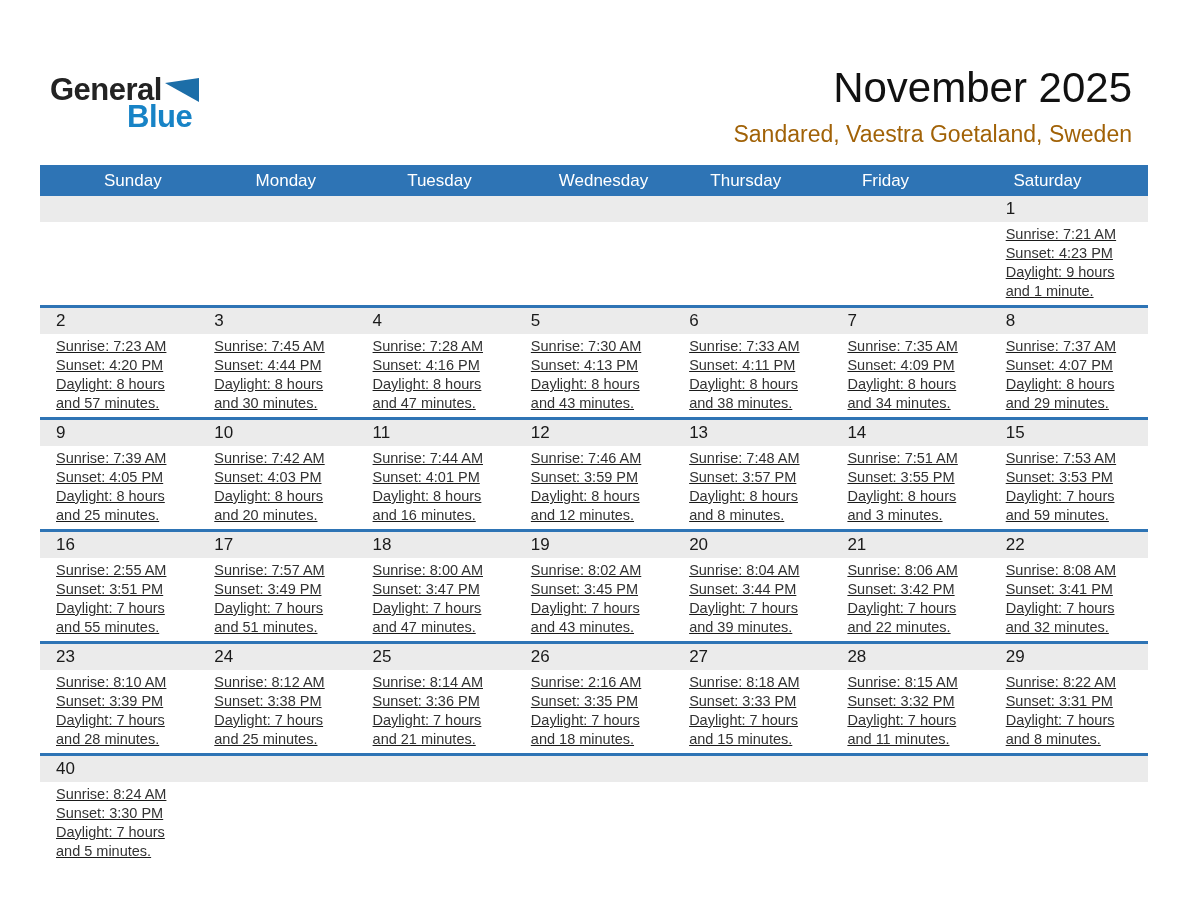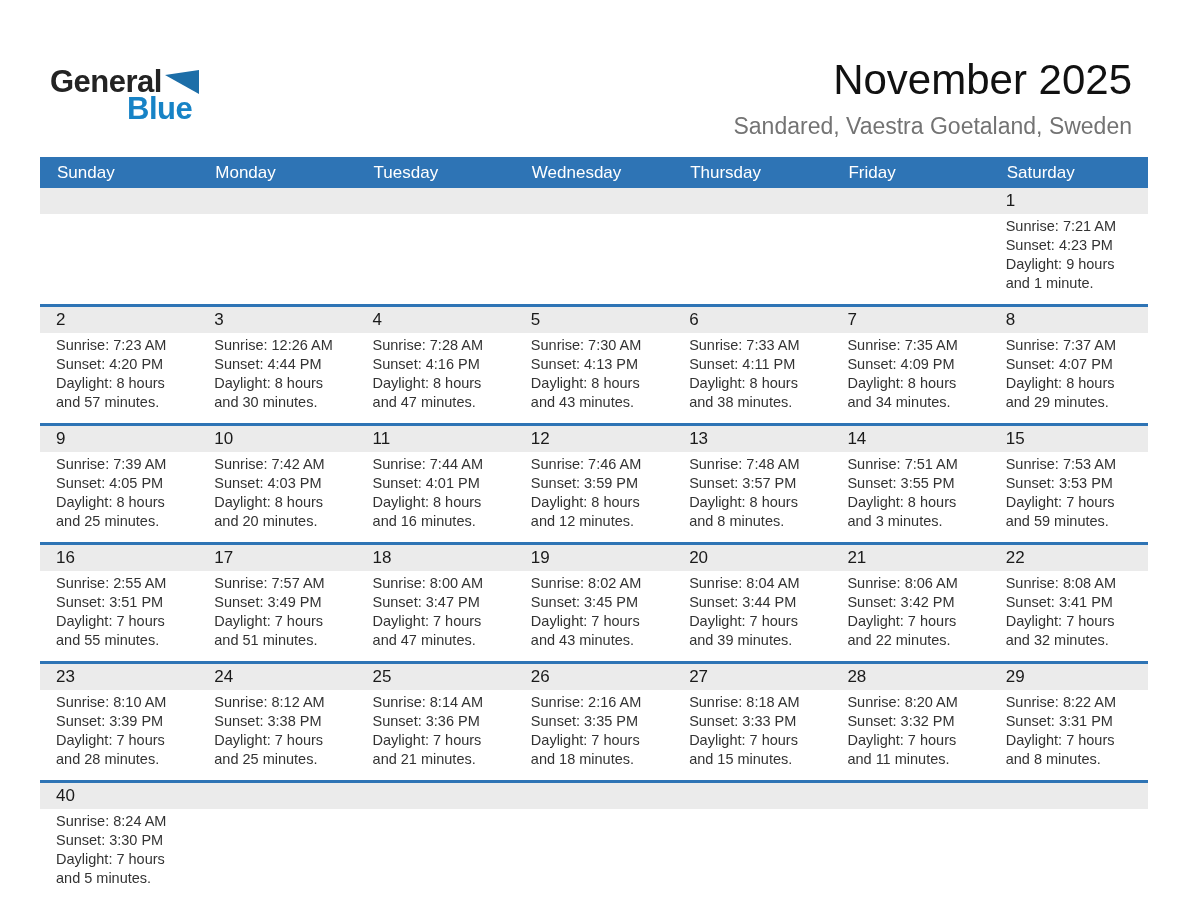--- a/index.html
+++ b/index.html
@@ -13,38 +13,38 @@
   }
   *{box-sizing:border-box;}
   html,body{margin:0;padding:0;}
   body{
     width:1188px;height:918px;overflow:hidden;background:#ffffff;
     font-family:"Liberation Sans", sans-serif;color:var(--text-dark);
   }
   .page{position:relative;width:1108px;margin:0 40px;}
 
   
-  .top{position:relative;height:157px;}
+  .top{position:relative;height:157px;margin-top:8px;}
   .logo{position:absolute;left:10px;top:66px;line-height:1;}
   .logo-line1{display:flex;align-items:flex-end;font-size:31px;font-weight:bold;color:#232323;letter-spacing:-0.5px;}
   .logo-triangle{margin-left:3px;margin-bottom:3px;}
   .logo-line2{font-size:31px;font-weight:bold;color:var(--logo-blue);margin-top:-4px;margin-left:77px;letter-spacing:-0.5px;}
   .title-block{position:absolute;right:16px;top:56px;text-align:right;}
   .page-title{margin:0;font-size:42px;font-weight:normal;line-height:1.15;color:#111111;}
-  .page-subtitle{margin:9px 0 0 0;font-size:23px;font-weight:normal;color:#737373;}
+  .page-subtitle{margin:9px 0 0 0;font-size:23px;font-weight:normal;color:#a16207;}
 
   
   .calendar{width:100%;}
-  .weekday-row{display:flex;background:var(--header-blue);height:31px;align-items:center;}
+  .weekday-row{display:flex;background:var(--header-blue);height:31px;align-items:center;padding-left:47px;}
   .weekday-cell{flex:1;color:#ffffff;font-size:17px;padding-left:17px;white-space:nowrap;}
   .week{display:flex;border-bottom:3px solid var(--separator-blue);background:#ffffff;}
   .week:last-child{border-bottom:none;}
   .day-col{flex:1;min-width:0;}
   .num-band{height:26px;line-height:26px;background:var(--band-gray);font-size:17px;color:#1a1a1a;padding-left:16px;}
-  .day-content{padding:3px 4px 11px 16px;min-height:79px;}
+  .day-content{padding:3px 4px 4px 16px;min-height:79px;text-decoration:underline;}
   .line{font-size:14.5px;line-height:19px;color:var(--cell-text);white-space:nowrap;}
 </style>
 </head>
 <body>
 
 <div class="page">
 
   <div class="top">
     <div class="logo">
       <div class="logo-line1">
@@ -113,21 +113,21 @@
             <div class="day-content">
               <div class="line">Sunrise: 7:23 AM</div>
               <div class="line">Sunset: 4:20 PM</div>
               <div class="line">Daylight: 8 hours</div>
               <div class="line">and 57 minutes.</div>
             </div>
           </div>
           <div class="day-col">
             <div class="num-band">3</div>
             <div class="day-content">
-              <div class="line">Sunrise: 12:26 AM</div>
+              <div class="line">Sunrise: 7:45 AM</div>
               <div class="line">Sunset: 4:44 PM</div>
               <div class="line">Daylight: 8 hours</div>
               <div class="line">and 30 minutes.</div>
             </div>
           </div>
           <div class="day-col">
             <div class="num-band">4</div>
             <div class="day-content">
               <div class="line">Sunrise: 7:28 AM</div>
               <div class="line">Sunset: 4:16 PM</div>
@@ -344,21 +344,21 @@
             <div class="day-content">
               <div class="line">Sunrise: 8:18 AM</div>
               <div class="line">Sunset: 3:33 PM</div>
               <div class="line">Daylight: 7 hours</div>
               <div class="line">and 15 minutes.</div>
             </div>
           </div>
           <div class="day-col">
             <div class="num-band">28</div>
             <div class="day-content">
-              <div class="line">Sunrise: 8:20 AM</div>
+              <div class="line">Sunrise: 8:15 AM</div>
               <div class="line">Sunset: 3:32 PM</div>
               <div class="line">Daylight: 7 hours</div>
               <div class="line">and 11 minutes.</div>
             </div>
           </div>
           <div class="day-col">
             <div class="num-band">29</div>
             <div class="day-content">
               <div class="line">Sunrise: 8:22 AM</div>
               <div class="line">Sunset: 3:31 PM</div>

